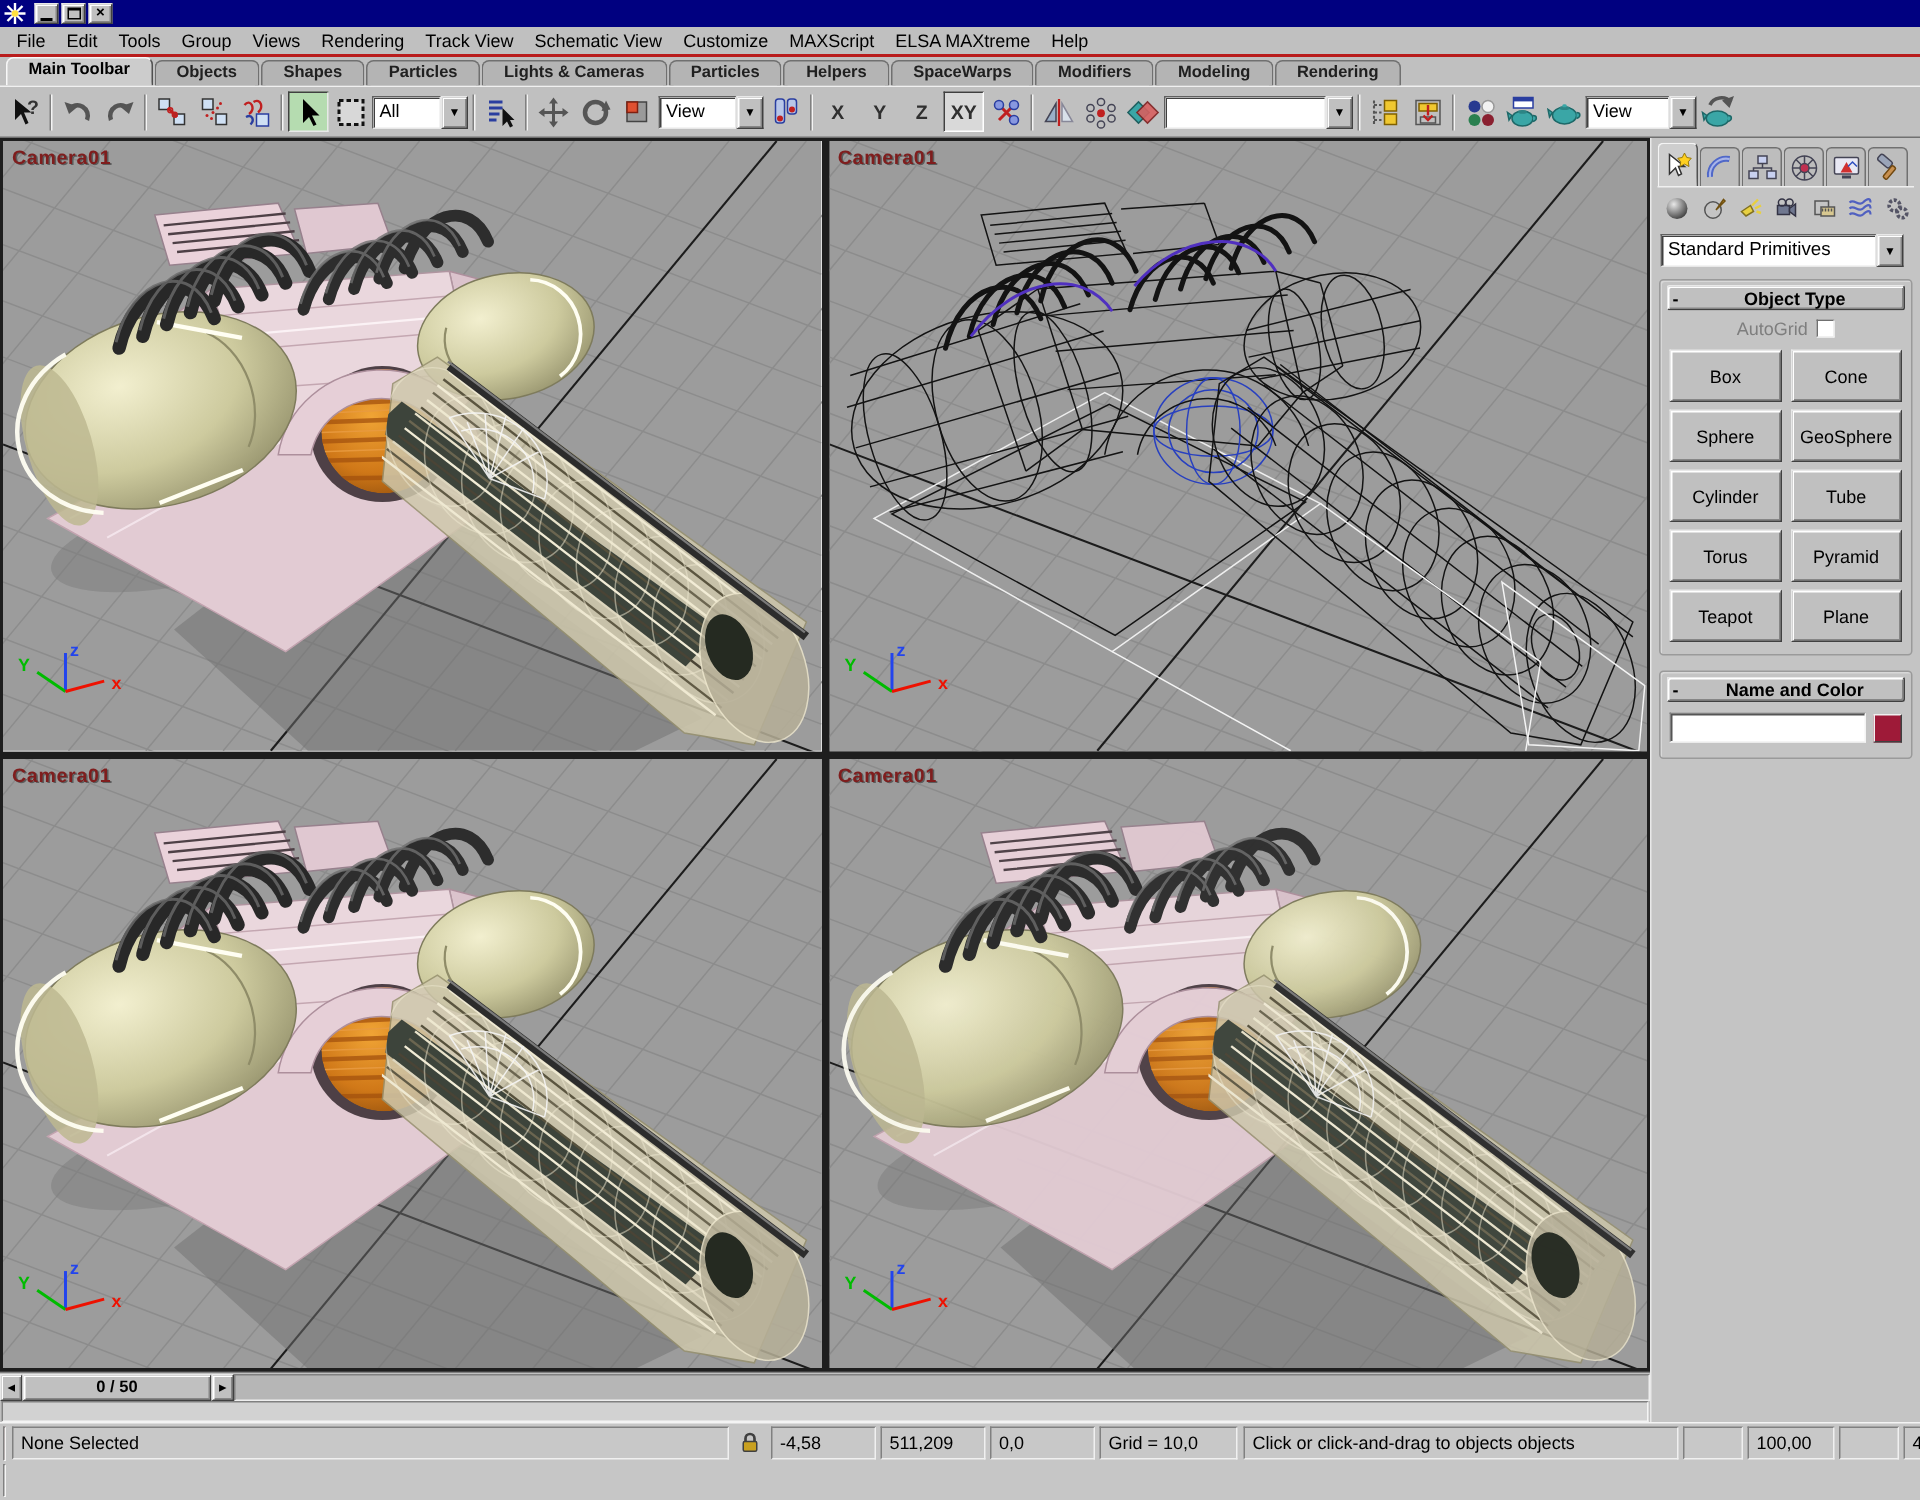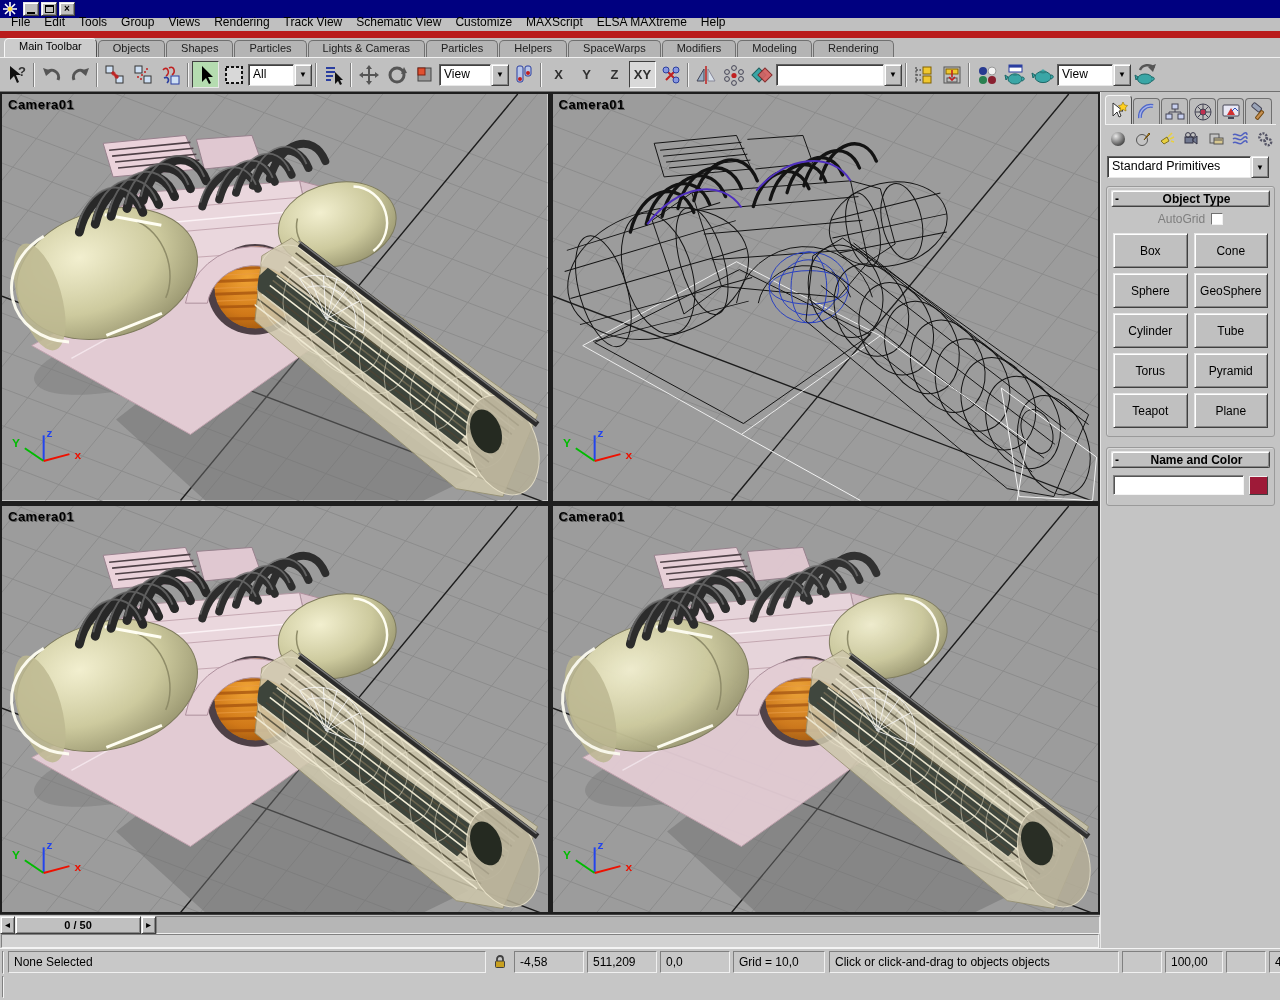--- a/index.html
+++ b/index.html
@@ -16,26 +16,26 @@
   
   .titlebar { height:18px; background:#000080; display:flex; align-items:center; padding:0 2px; }
   .titlebar .logo { width:16px; height:16px; margin-right:3px; }
   .titlebar .title { color:#fff; font-weight:bold; font-size:12px; flex:1; white-space:nowrap; }
   .winbtn { width:16px; height:14px; margin-left:2px; display:flex; align-items:center; justify-content:center;
     font-size:10px; font-weight:bold; line-height:1; }
   .winbtn .minbar { width:8px; height:2px; background:#000; margin-top:8px; }
   .winbtn .restore { width:9px; height:8px; border:1px solid #000; border-top-width:2px; background:#c0c0c0; }
 
   
-  .menubar { height:20px; display:flex; align-items:flex-end; padding:0 4px; border-bottom:7px solid #b91c1c; }
+  .menubar { height:20px; display:flex; align-items:flex-end; padding:0 4px; border-bottom:2px solid #b91c1c; }
   .menu-item { padding:2px 7px; white-space:nowrap; font-size:12px; }
 
   
   .tabbar { height:20px; display:flex; align-items:flex-end; padding:0 4px; background:#c0c0c0;
-    border-bottom:1px solid #f0f0f0; }
+    border-bottom:1px solid #f0f0f0;font-weight:bold; }
   .tab { height:17px; padding:1px 14px 0; font-size:11px; white-space:nowrap; background:#b4b4b4;
     border:1px solid #707070; border-bottom:none; border-radius:5px 5px 0 0; margin-right:1px; color:#202020; }
   .tab.active { background:#cccccc; height:19px; border-color:#f8f8f8 #505050 transparent #f8f8f8; color:#000; }
 
   
   .toolbar { height:34px; display:flex; align-items:center; padding:0 3px; gap:1px;
     border-bottom:1px solid #707070; background:#c0c0c0; }
   .tbtn { width:27px; height:27px; display:flex; align-items:center; justify-content:center; flex:none;
     background:#c0c0c0; } 
   .tbtn.sel { background:#b5dcb0; border:1px solid; border-color:#404040 #e8e8e8 #e8e8e8 #404040; }
@@ -48,21 +48,21 @@
   .combo .cbtn { width:18px; height:22px; display:flex; align-items:center; justify-content:center; font-size:8px; flex:none; }
 
   
   .main { display:flex; }
   .leftcol { width:1100px; }
   .viewports { height:822px; background:#1e1e1e; padding:2px; display:grid;
     grid-template-columns:1fr 1fr; grid-template-rows:1fr 1fr; gap:5px; }
   .vp { position:relative; background:#9c9c9c; overflow:hidden; }
   .vp.active { outline:2px solid #f4f4f4; outline-offset:-2px; }
   .vp svg.scene { position:absolute; inset:0; width:100%; height:100%; }
-  .vp-label { position:absolute; top:3px; left:6px; font-weight:bold; font-size:13px; color:#000000;
+  .vp-label { position:absolute; top:3px; left:6px; font-weight:bold; font-size:13px; color:#7f1d1d;
     text-shadow:1px 1px 0 #5c5c5c; letter-spacing:.5px; }
 
   
   .timeline { height:20px; display:flex; align-items:center; background:#c0c0c0; border-top:1px solid #404040; }
   .tl-arrow { width:15px; height:18px; display:flex; align-items:center; justify-content:center; font-size:10px; flex:none; }
   .tl-slider { width:126px; height:18px; display:flex; align-items:center; justify-content:center;
     font-size:11px; font-weight:bold; flex:none; }
   .tl-track { flex:1; height:18px; background:#b6b6b6; border:1px solid; border-color:#808080 #eee #eee #808080; }
   .trackbar { height:14px; background:#d2d2d2; border:1px solid; border-color:#808080 #f4f4f4 #f4f4f4 #808080; margin:0 1px; }
 

